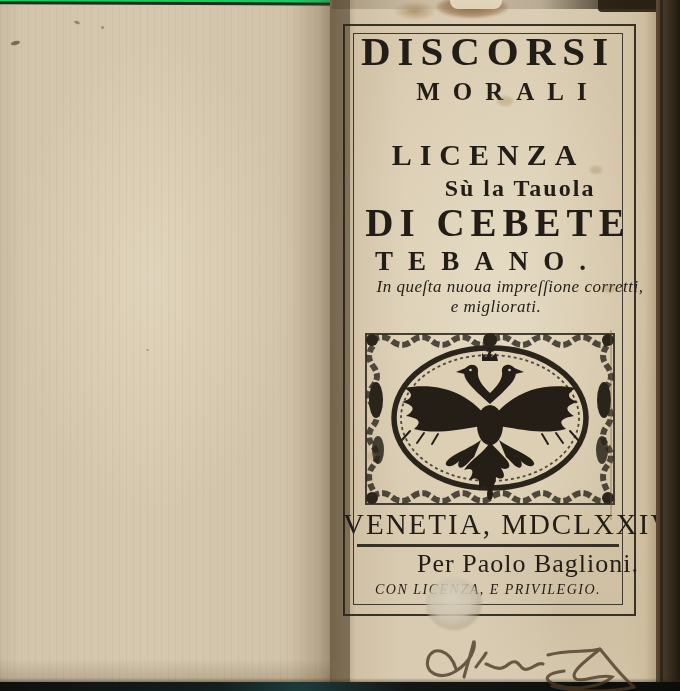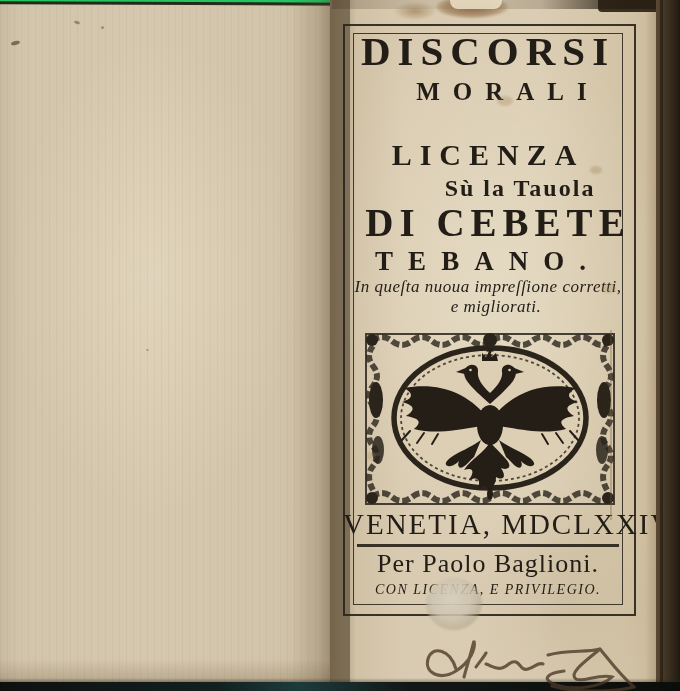--- a/index.html
+++ b/index.html
@@ -82,24 +82,24 @@
     position:absolute;left:343px;width:290px;text-align:center;line-height:1;
     color:#221d16;white-space:nowrap;
   }
   .t-discorsi{top:31px;font-size:41px;letter-spacing:7px;font-weight:bold;}
   .t-morali{top:79px;font-size:25px;letter-spacing:13px;font-weight:bold;margin-left:20px;}
   .t-agostino{top:100px;font-size:36px;letter-spacing:2px;font-weight:bold;}
   .t-mascardi{top:140px;font-size:30px;letter-spacing:8px;font-weight:bold;}
   .t-tauola{top:176px;font-size:24px;letter-spacing:2px;font-weight:bold;margin-left:32px;}
   .t-cebete{top:203px;font-size:39px;letter-spacing:6px;font-weight:bold;padding-left:10px;}
   .t-tebano{top:248px;font-size:27px;letter-spacing:15px;font-weight:bold;}
-  .t-note1{top:278px;font-size:17px;font-style:italic;letter-spacing:.5px;}
+  .t-note1{top:278px;font-size:17px;font-style:italic;letter-spacing:.5px;padding-left:22px;}
   .t-note2{top:298px;font-size:17px;font-style:italic;letter-spacing:.5px;margin-left:8px;}
   .t-venetia{top:510px;font-size:29px;letter-spacing:2px;}
-  .t-publisher{top:551px;font-size:26px;letter-spacing:1px;}
+  .t-publisher{top:551px;font-size:26px;letter-spacing:1px;padding-left:40px;}
   .t-license{top:583px;font-size:14px;font-style:italic;letter-spacing:1.5px;}
   
   .emblem{position:absolute;left:362px;top:330px;width:256px;height:178px;}
   
   .stain{position:absolute;border-radius:50%;}
   .stain.top-brown{left:436px;top:-4px;width:72px;height:22px;background:radial-gradient(ellipse at center,#8a6540 0%,rgba(138,101,64,.55) 55%,rgba(138,101,64,0) 80%);filter:blur(1px);}
   .stain.top-brown2{left:394px;top:2px;width:42px;height:18px;background:radial-gradient(ellipse,#9a7a52 0%,rgba(154,122,82,0) 75%);opacity:.7;filter:blur(1px);}
   .stain.top-chip{left:450px;top:-2px;width:52px;height:11px;background:#e9ddc3;border-radius:0 0 8px 8px;opacity:.9;}
   .stain.top-dark{left:598px;top:-3px;width:84px;height:15px;background:#291f12;border-radius:0 0 6px 4px;opacity:.9;filter:blur(.5px);}
   .stain.licenza-blob{left:426px;top:578px;width:56px;height:52px;background:radial-gradient(ellipse at 45% 40%, rgba(214,206,188,.95) 0%, rgba(205,196,176,.85) 45%, rgba(160,148,125,.4) 70%, rgba(0,0,0,0) 85%);filter:blur(1px);}

